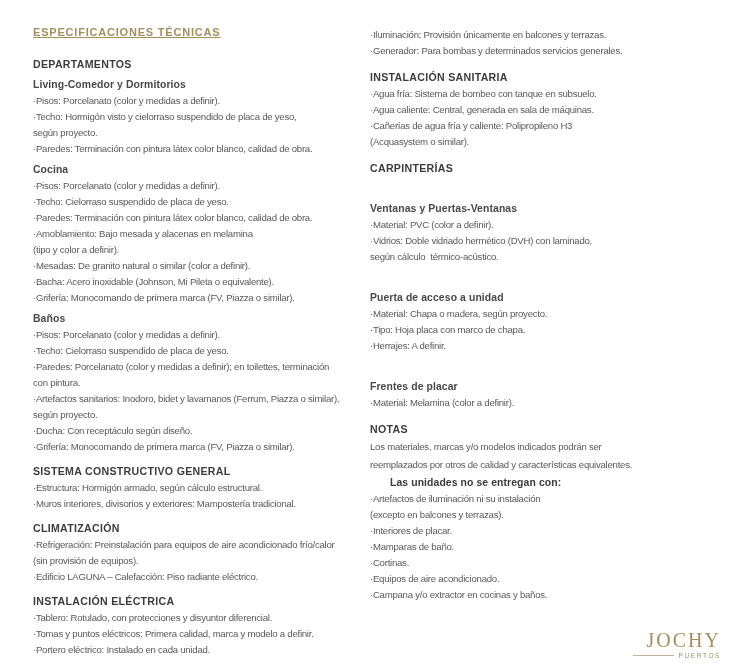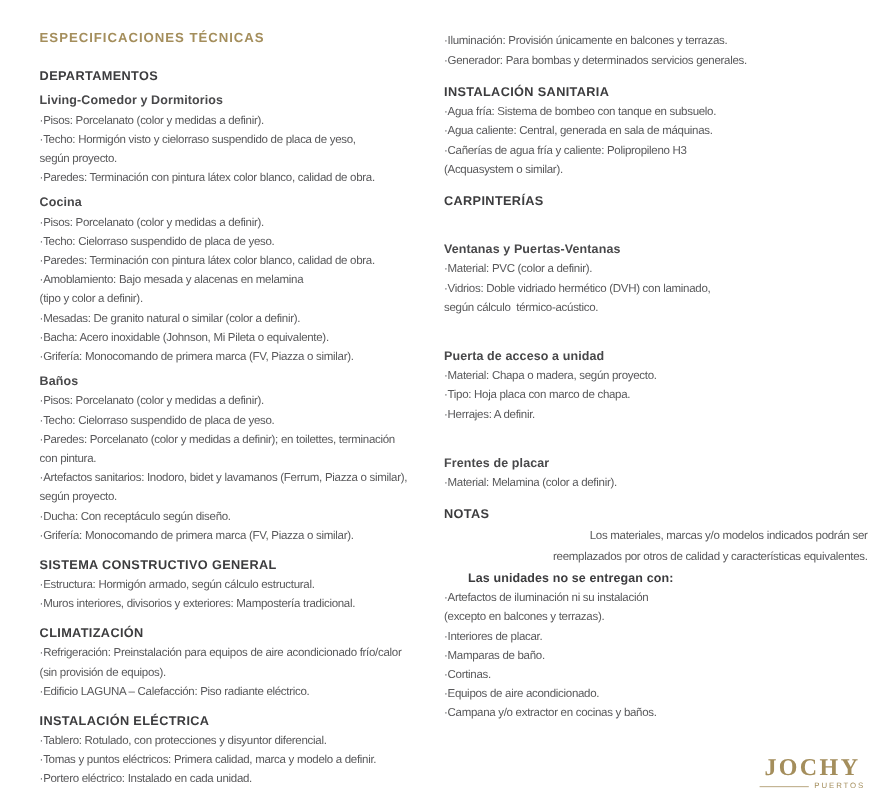--- a/index.html
+++ b/index.html
@@ -12,50 +12,50 @@
     padding:24px 10px 0 33px;
     display:flex;
     overflow:hidden;
     color:#59595B;
   }
   .col{flex:none;}
   .col-left{width:337px;}
   .col-right{width:353px;padding-top:3px;}
   .doc-title{
     font-size:11px;font-weight:700;color:#A48E5C;
-    letter-spacing:.8px;margin:0 0 16px 0;line-height:16px;
+    letter-spacing:.8px;margin:0 0 16px 0;line-height:16px;text-decoration:underline;
   }
   .section-header{
     font-size:10.6px;font-weight:700;color:#3C3C3E;
     letter-spacing:.3px;margin:8px 0 1px 0;line-height:16px;
   }
   .col-right .section-header{margin-top:10px;}
   .subheader{
     font-size:10.4px;font-weight:600;color:#48484A;
     margin:5px 0 0 0;line-height:16px;letter-spacing:.1px;
   }
   .col-right .subheader{margin-top:25px;}
   .subheader.bold{font-weight:700;color:#3C3C3E;margin-top:1px;padding-left:20px;}
   .item{
     font-size:9.6px;color:#59595B;line-height:16px;
     white-space:pre;letter-spacing:-0.25px;
   }
   .paragraph{
     font-size:9.6px;color:#59595B;line-height:18px;
-    white-space:pre;letter-spacing:-0.25px;margin:1px 0 0 0;text-align:right;
+    white-space:pre;letter-spacing:-0.25px;margin:1px 0 0 0;
   }
   .group{margin:0;}
   .brand{
     position:absolute;right:14px;bottom:11px;
     width:88px;text-align:right;
   }
   .brand-name{
     font-family:"Liberation Serif",serif;
-    font-weight:700;font-size:20px;line-height:20px;
-    color:#A48E5C;letter-spacing:2px;text-align:center;
+    font-weight:400;font-size:20px;line-height:20px;
+    color:#A48E5C;letter-spacing:2px;
   }
   .brand-sub-row{display:flex;align-items:center;margin-top:2px;}
   .brand-rule{flex:1;height:1px;background:#A48E5C;opacity:.65;margin-right:5px;}
   .brand-sub{
     font-size:6.5px;letter-spacing:1.6px;color:#A48E5C;
     font-family:"Liberation Sans",sans-serif;
   }
 </style>
 </head>
 <body>

